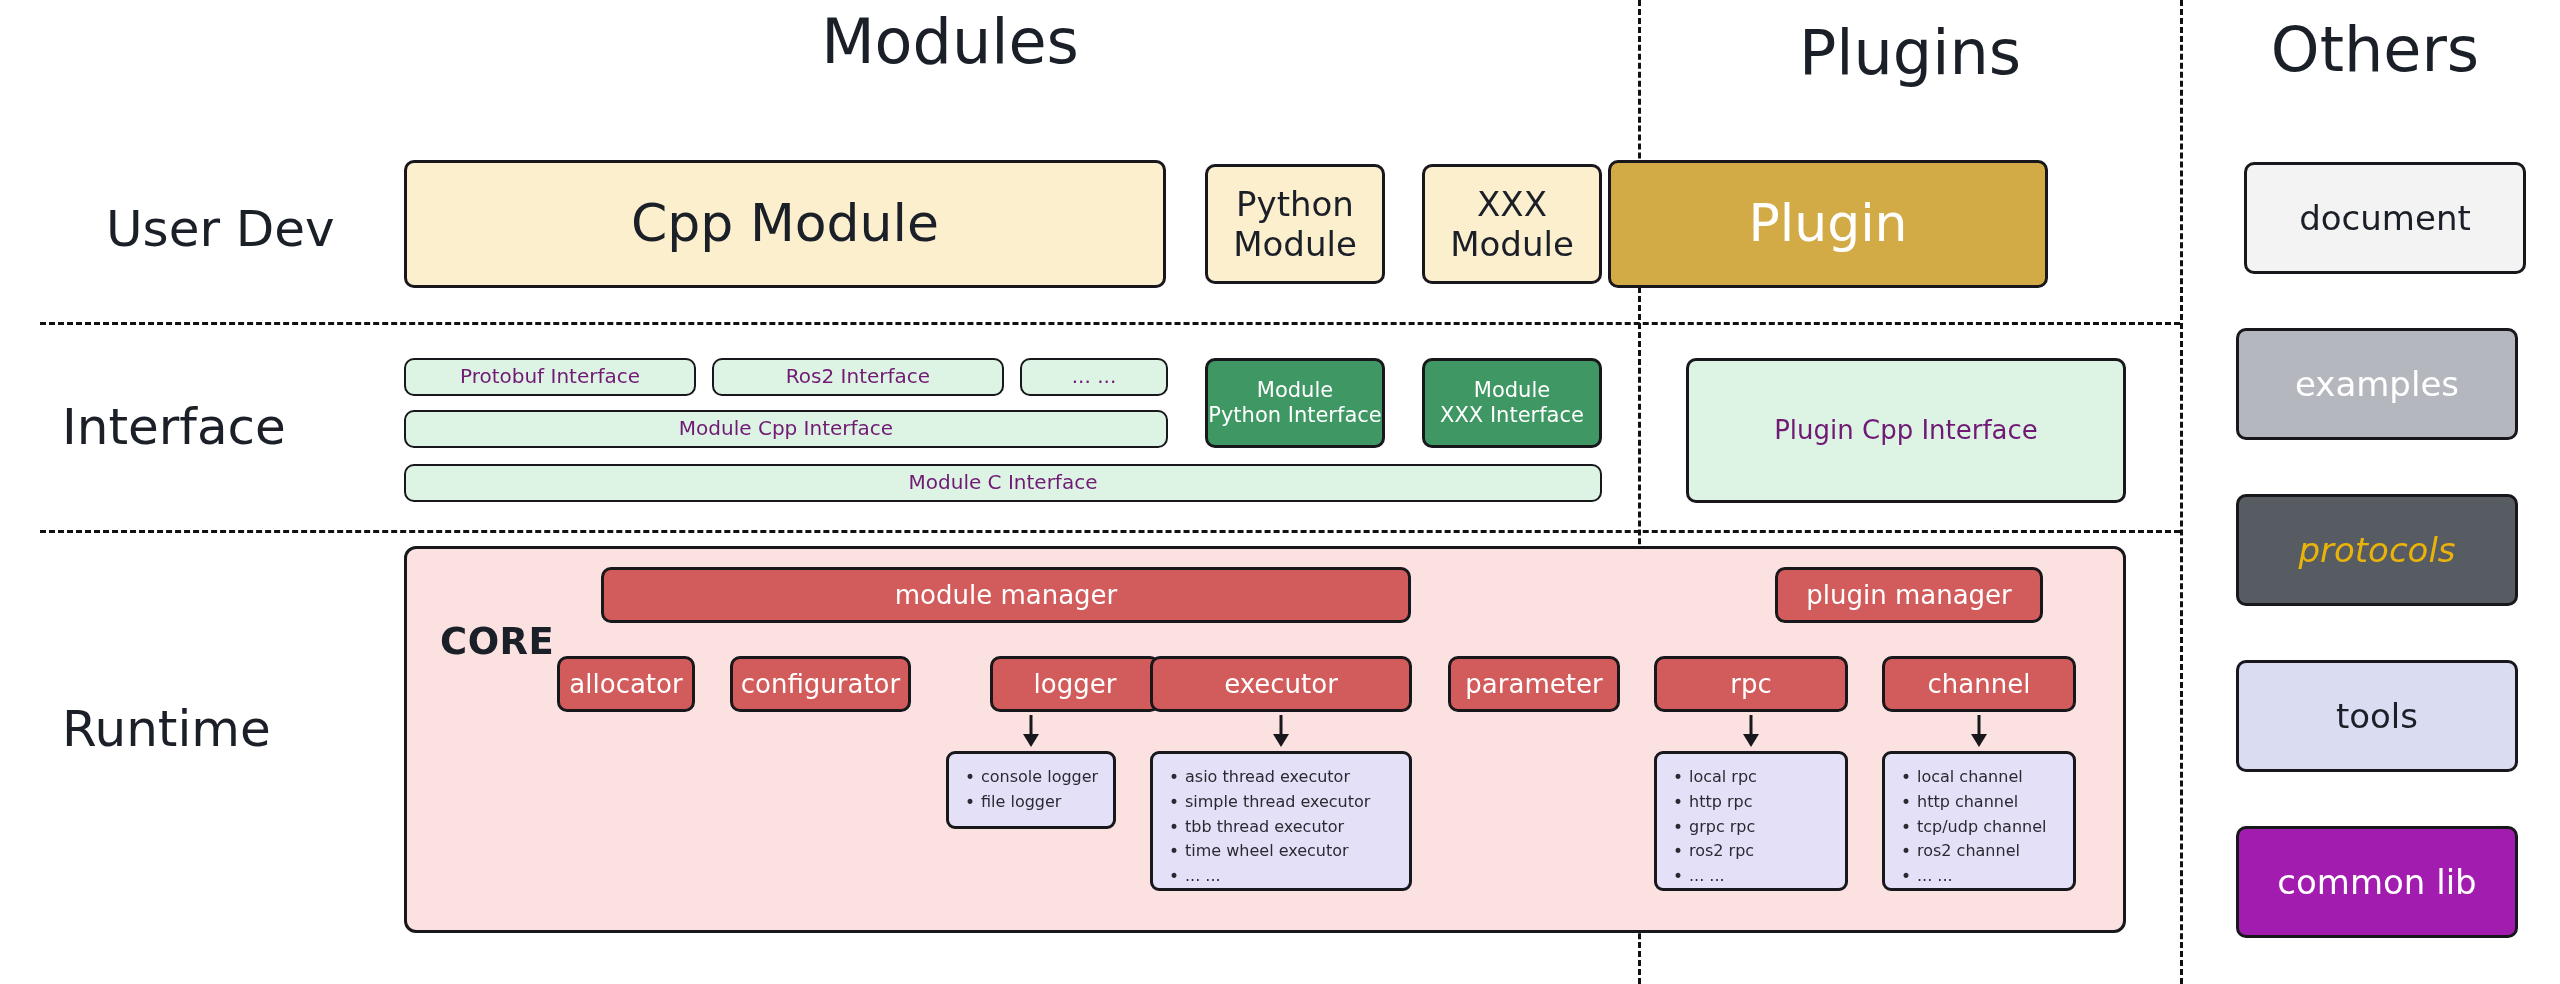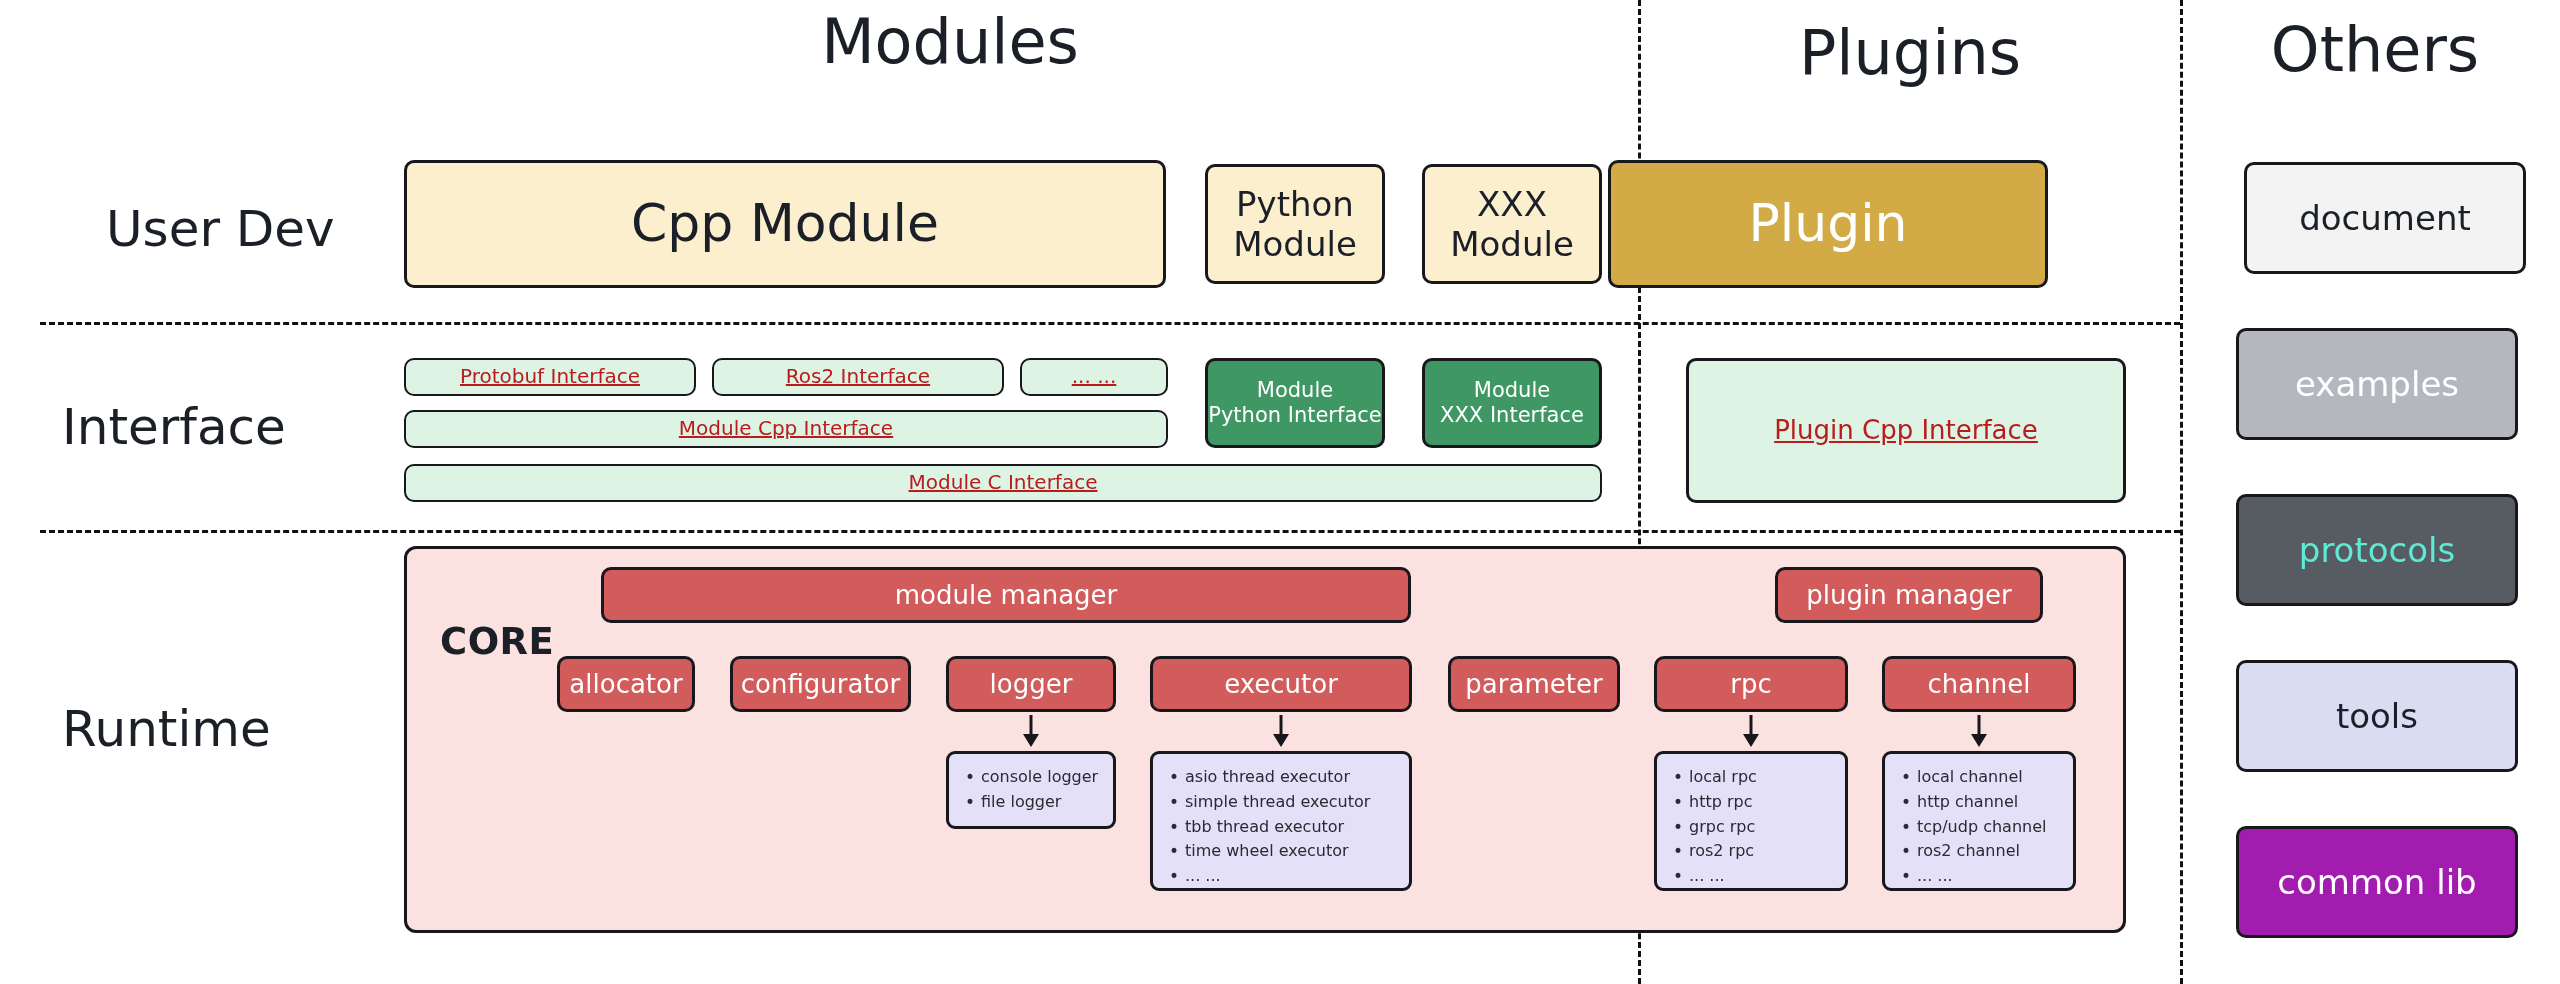--- a/index.html
+++ b/index.html
@@ -56,27 +56,27 @@
     display: flex;
     align-items: center;
     justify-content: center;
     text-align: center;
     line-height: 1.18;
   }
   .box.thin { border-width: 2px; }
 
   .yellow   { background: #FBEFCD; color: #1b1f27; }
   .gold     { background: #D3AB46; color: #ffffff; }
-  .greenlt  { background: #DDF3E3; color: #b91c1c; text-decoration: underline; }
+  .greenlt  { background: #DDF3E3; color: #701a75; }
   .greendk  { background: #3F9763; color: #ffffff; }
   .pinkbg   { background: #FCE1E1; color: #1b1f27; }
   .red      { background: #D25B5B; color: #ffffff; }
   .grey-lt  { background: #F3F3F3; color: #1b1f27; margin-left: 8px; }
   .grey-md  { background: #B4B8BE; color: #ffffff; }
-  .grey-dk  { background: #575C63; color: #5eead4; }
+  .grey-dk  { background: #575C63; color: #eab308; font-style: italic; }
   .blue-lt  { background: #DADCF2; color: #1b1f27; }
   .blue-dk  { background: #a21caf; color: #ffffff; }
 
   
   #core-box { border-radius: 12px; }
   .core-label {
     position: absolute;
     font-size: 37px;
     font-weight: 700;
     color: #1b1f27;
@@ -181,21 +181,21 @@
 
   <div class="box pinkbg" id="core-box" style="left:404px; top:546px; width:1722px; height:387px;"></div>
 
   <div class="core-label" style="left:440px; top:620px;">CORE</div>
 
   <div class="box red t-sm" style="left:601px; top:567px; width:810px; height:56px;">module manager</div>
   <div class="box red t-sm" style="left:1775px; top:567px; width:268px; height:56px;">plugin manager</div>
 
   <div class="box red t-sm" style="left:557px; top:656px; width:138px; height:56px;">allocator</div>
   <div class="box red t-sm" style="left:730px; top:656px; width:181px; height:56px;">configurator</div>
-  <div class="box red t-sm" style="left:946px; top:656px; width:170px; height:56px;">logger</div>
+  <div class="box red t-sm" style="left:990px; top:656px; width:170px; height:56px;">logger</div>
   <div class="box red t-sm" style="left:1150px; top:656px; width:262px; height:56px;">executor</div>
   <div class="box red t-sm" style="left:1448px; top:656px; width:172px; height:56px;">parameter</div>
   <div class="box red t-sm" style="left:1654px; top:656px; width:194px; height:56px;">rpc</div>
   <div class="box red t-sm" style="left:1882px; top:656px; width:194px; height:56px;">channel</div>
 
   <div class="arrow" style="left:1018px; top:714px;">
     <svg width="26" height="34" viewBox="0 0 26 34">
       <path d="M13 1 L13 22" stroke="#17171c" stroke-width="3" fill="none"></path>
       <path d="M13 33 L5 20 L21 20 Z" fill="#17171c"></path>
     </svg>

